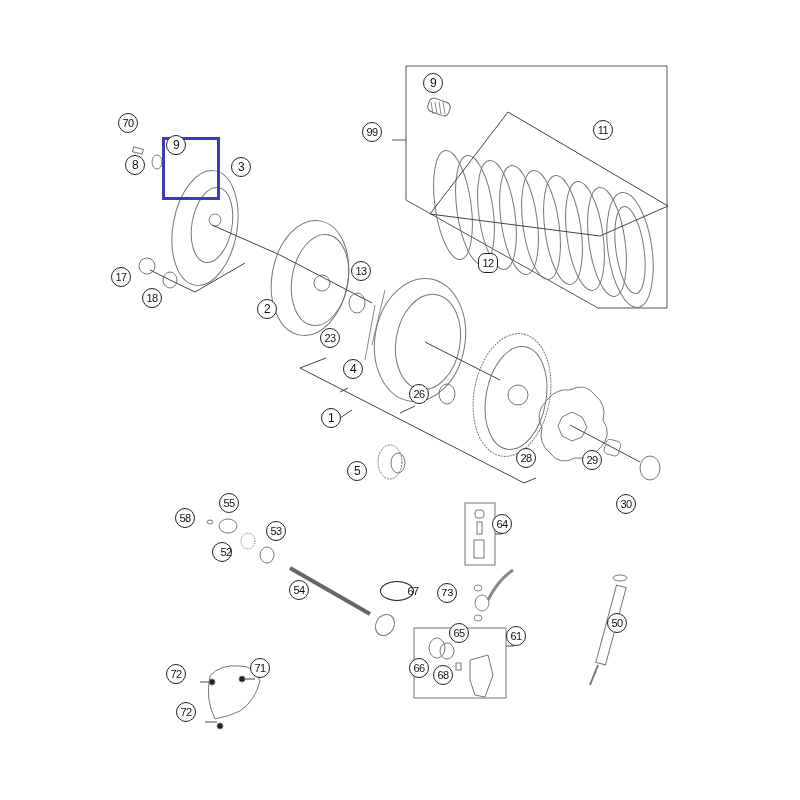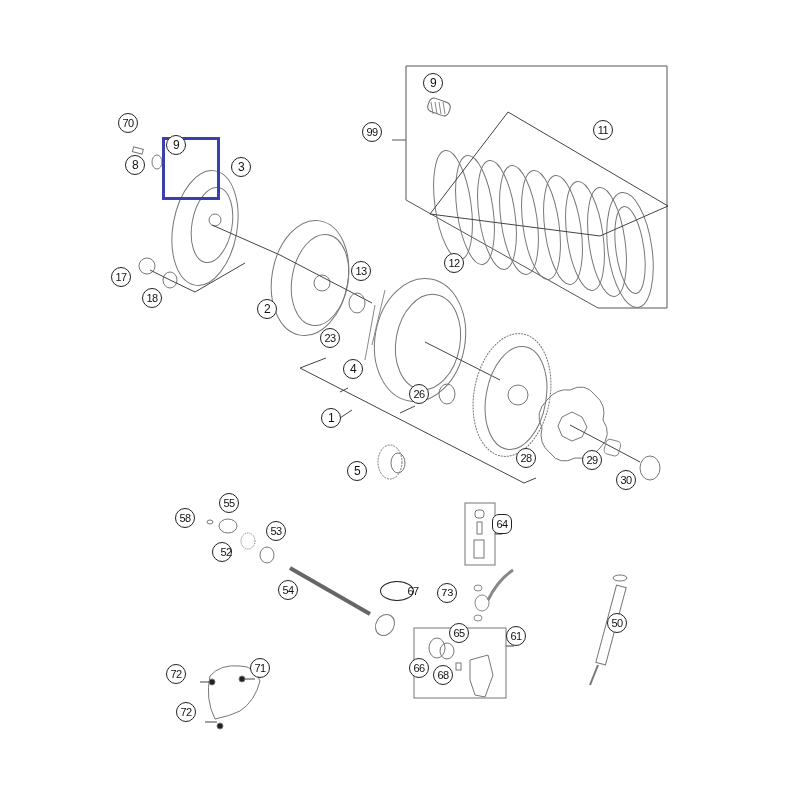--- a/index.html
+++ b/index.html
@@ -155,36 +155,36 @@
     <div class="callout" style="left: 166px; top: 135px;">9</div>
     <div class="callout" style="left: 125px; top: 155px;">8</div>
     <div class="callout" style="left: 231px; top: 157px;">3</div>
     <div class="callout small" style="left: 111px; top: 267px;">17</div>
     <div class="callout small" style="left: 142px; top: 288px;">18</div>
     <div class="callout" style="left: 257px; top: 299px;">2</div>
     <div class="callout small" style="left: 351px; top: 261px;">13</div>
     <div class="callout" style="left: 423px; top: 73px;">9</div>
     <div class="callout small" style="left: 362px; top: 122px;">99</div>
     <div class="callout small" style="left: 593px; top: 120px;">11</div>
-    <div class="callout small" style="left: 444px; top: 253px;">12</div>
+    <div class="callout small" style="left: 478px; top: 253px; border-radius: 7px;">12</div>
     <div class="callout small" style="left: 320px; top: 328px;">23</div>
     <div class="callout" style="left: 343px; top: 359px;">4</div>
     <div class="callout small" style="left: 409px; top: 384px;">26</div>
     <div class="callout" style="left: 321px; top: 408px;">1</div>
     <div class="callout" style="left: 347px; top: 461px;">5</div>
     <div class="callout small" style="left: 516px; top: 448px;">28</div>
     <div class="callout small" style="left: 582px; top: 450px;">29</div>
-    <div class="callout small" style="left: 616px; top: 470px;">30</div>
+    <div class="callout small" style="left: 616px; top: 494px;">30</div>
     <div class="callout small" style="left: 219px; top: 493px;">55</div>
     <div class="callout small" style="left: 175px; top: 508px;">58</div>
     <div class="callout small" style="left: 266px; top: 521px; text-align: center;">53</div>
     <div class="callout small" style="left: 212px; top: 542px; padding-left: 8px;">52</div>
-    <div class="callout small" style="left: 278px; top: 580px;">54</div>
+    <div class="callout small" style="left: 289px; top: 580px;">54</div>
     <div class="callout small" style="left: 380px; top: 581px; padding-left: 32px;">67</div>
-    <div class="callout small" style="left: 492px; top: 514px; border-radius: 7px;">64</div>
+    <div class="callout small" style="left: 492px; top: 514px;">64</div>
     <div class="callout small" style="left: 437px; top: 583px; font-family: Liberation Mono, monospace;">73</div>
     <div class="callout small" style="left: 607px; top: 613px; text-align: center;">50</div>
     <div class="callout small" style="left: 506px; top: 626px;">61</div>
     <div class="callout small" style="left: 449px; top: 623px;">65</div>
     <div class="callout small" style="left: 409px; top: 658px;">66</div>
     <div class="callout small" style="left: 433px; top: 665px;">68</div>
     <div class="callout small" style="left: 166px; top: 664px;">72</div>
     <div class="callout small" style="left: 250px; top: 658px;">71</div>
     <div class="callout small" style="left: 176px; top: 702px;">72</div>
   </div>

